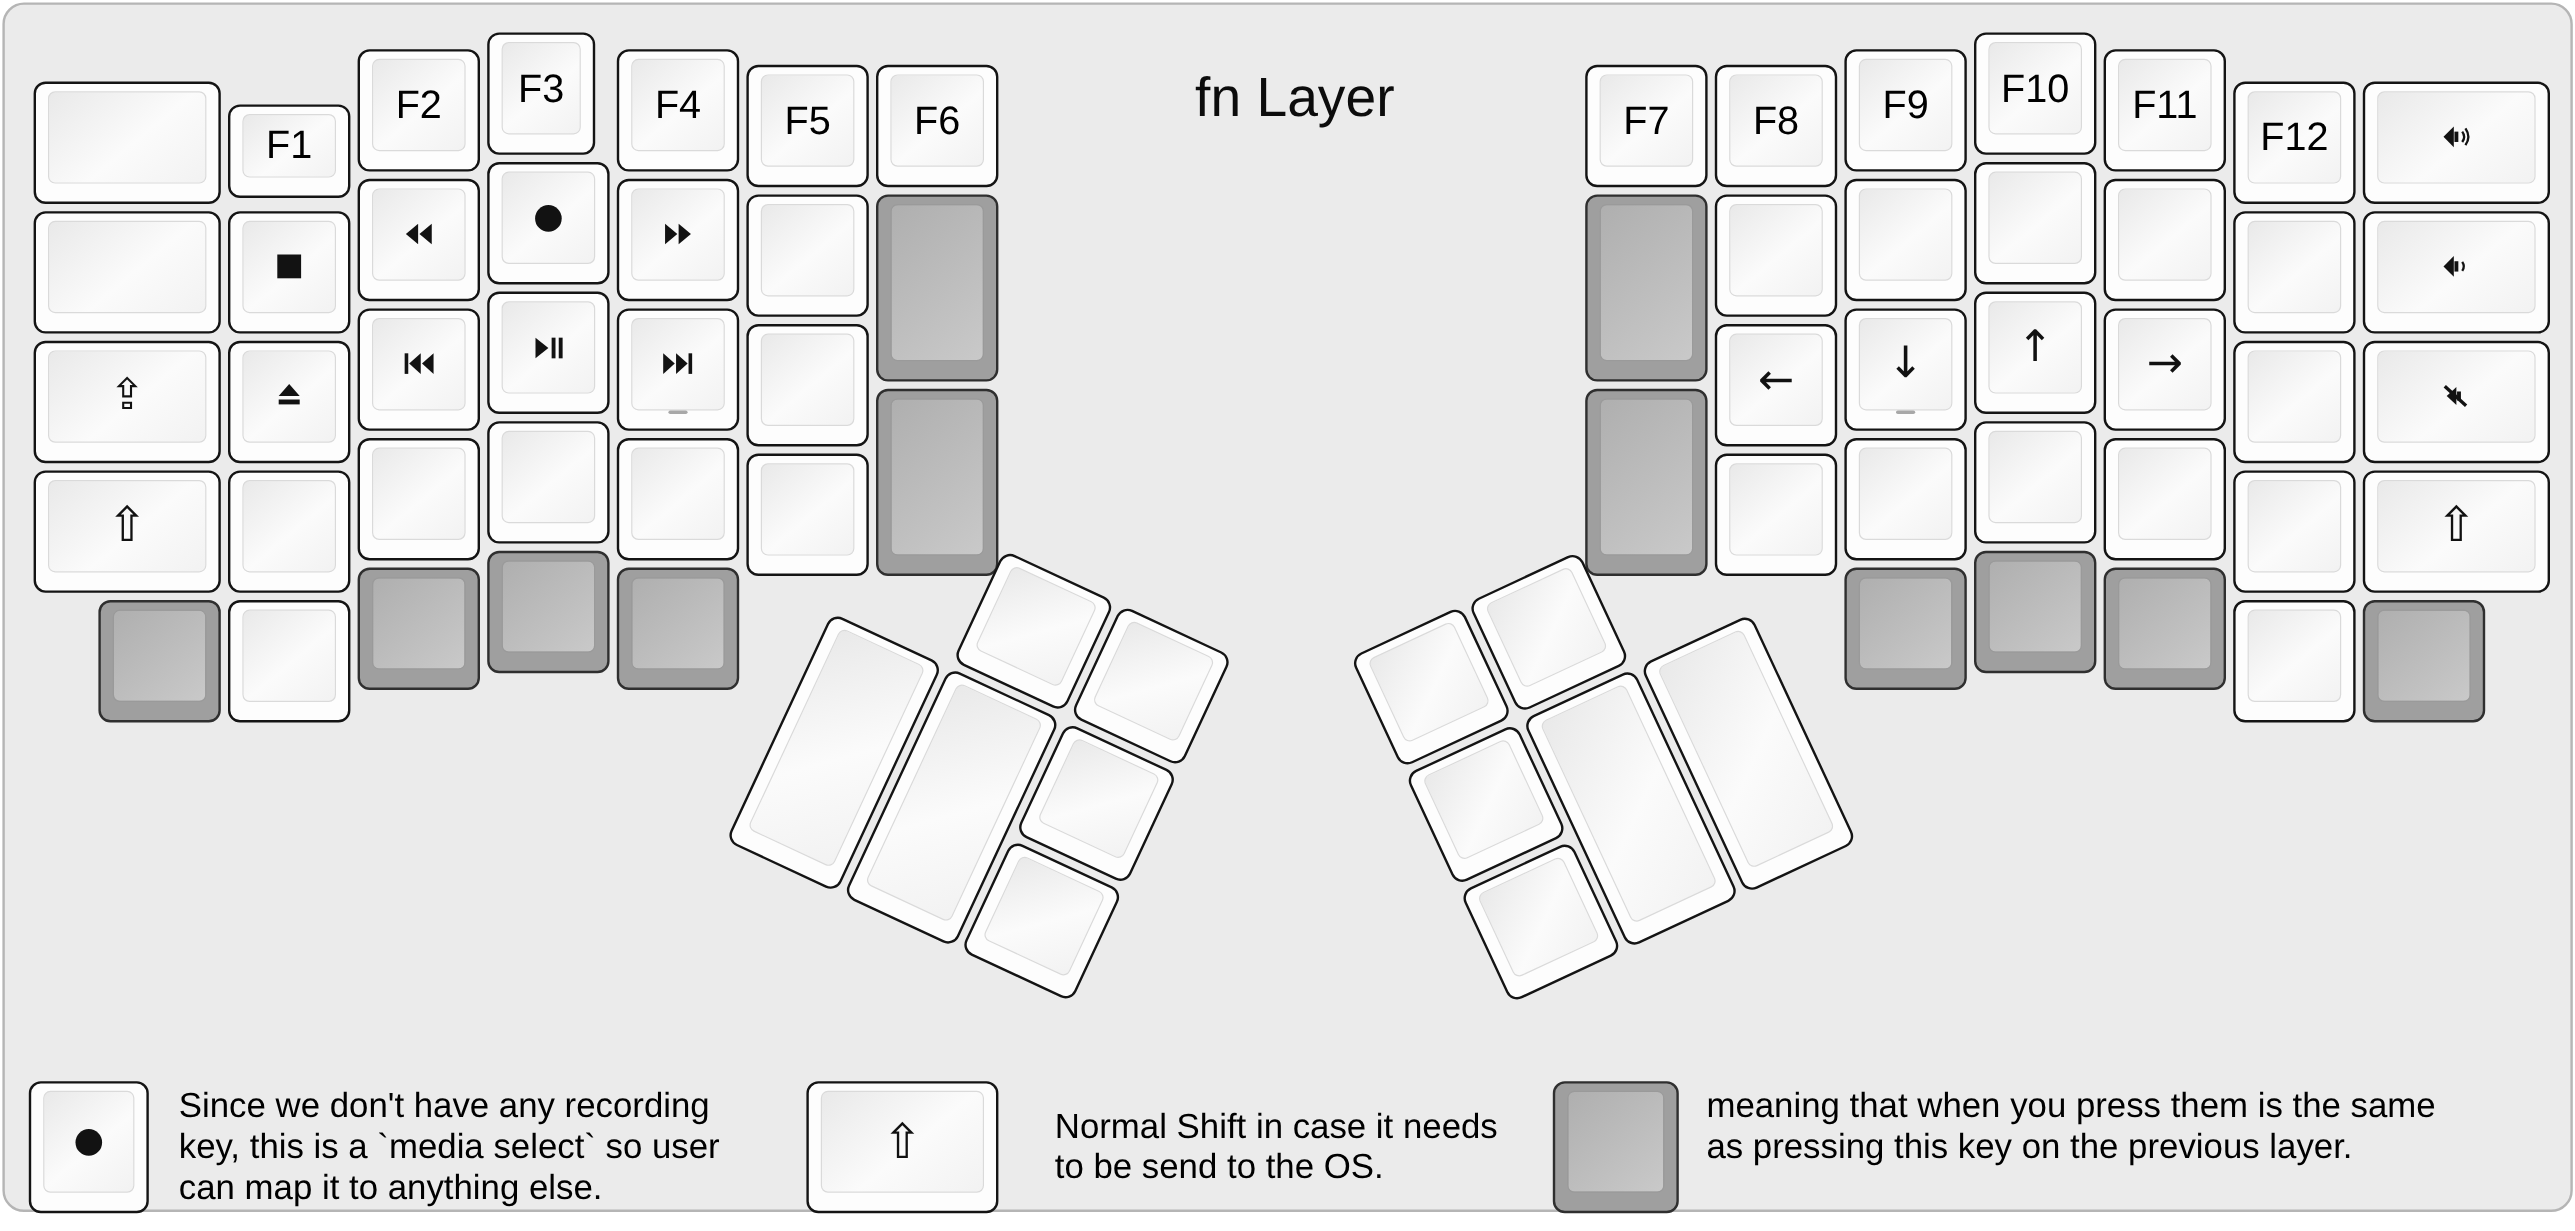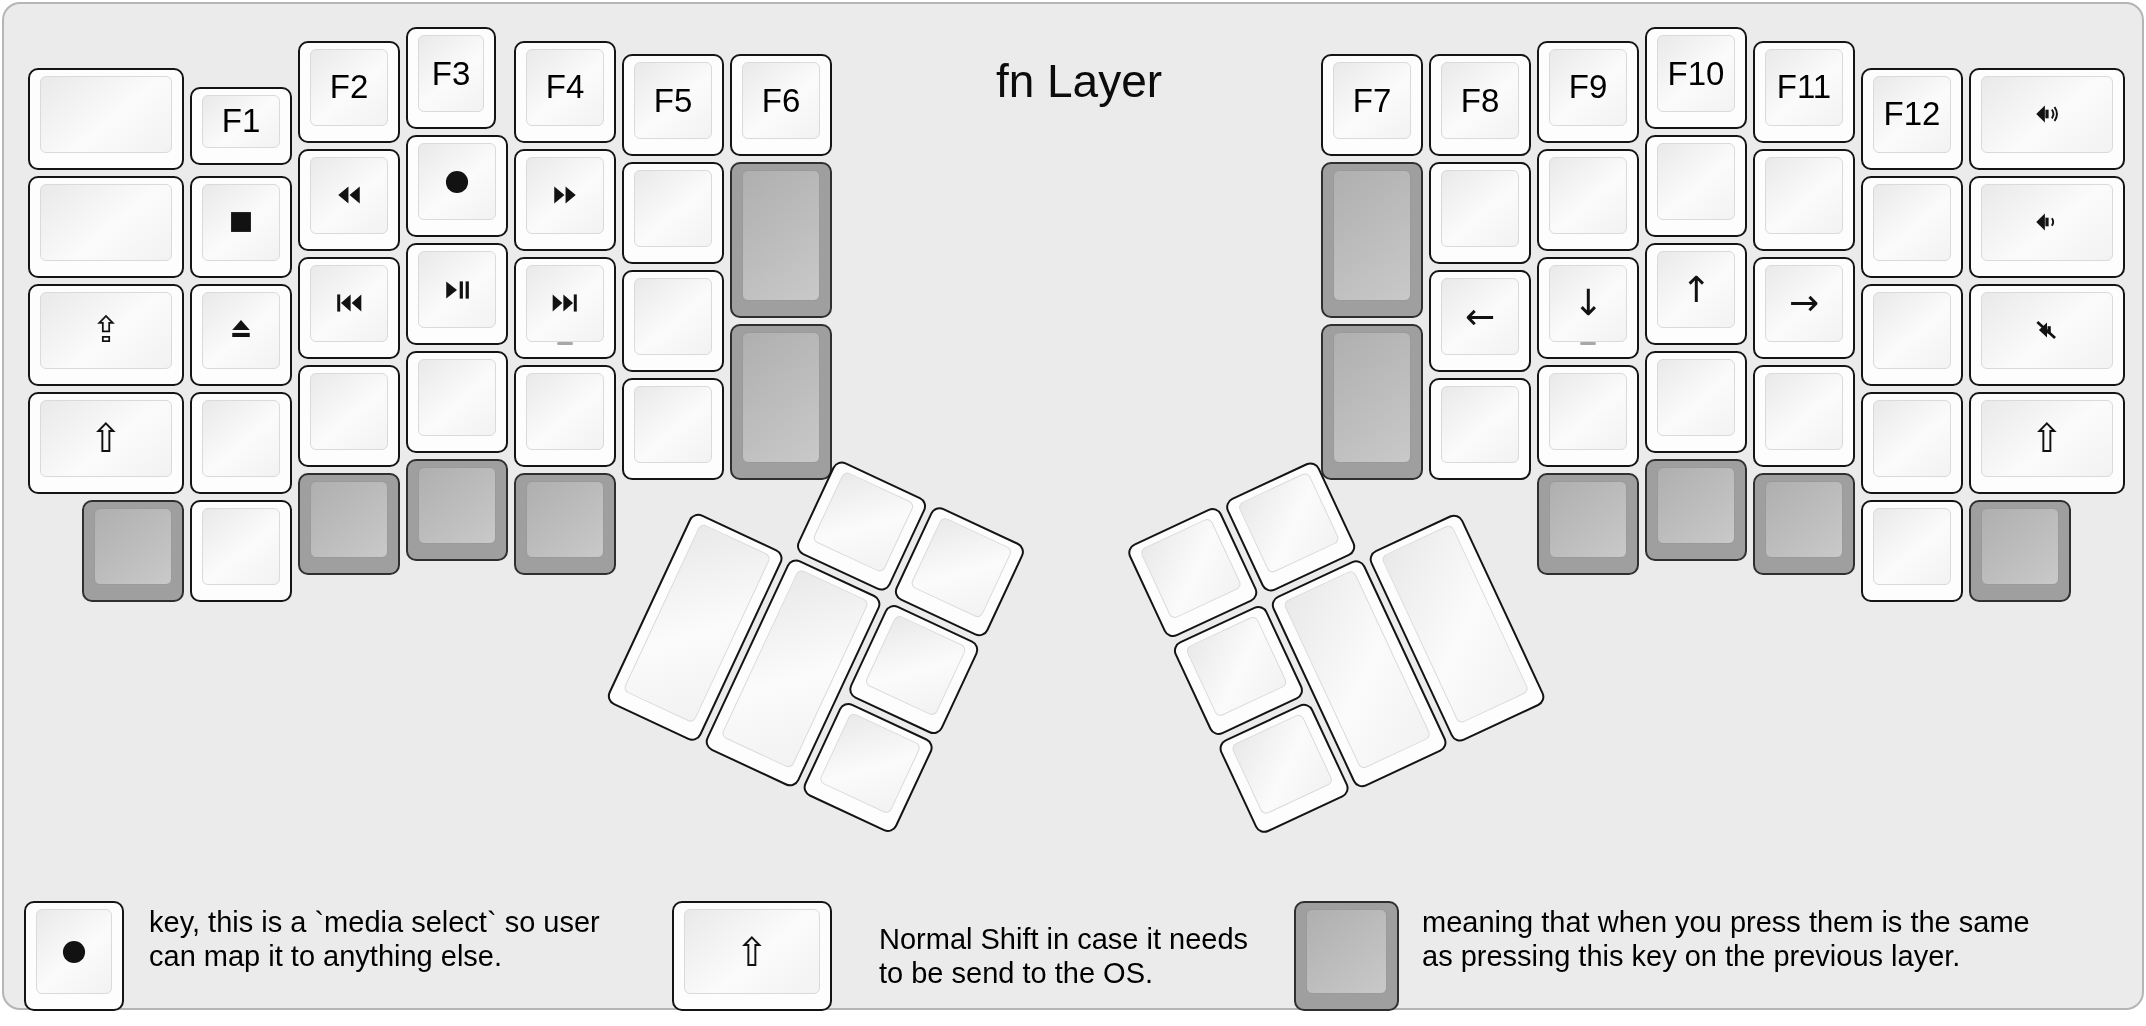--- a/index.html
+++ b/index.html
@@ -393,20 +393,21 @@
       <div class="key" style="left: 20px; top: 897px; width: 100px; height: 110px;">
         <div class="cap">
           <span>
             <svg class="icon-svg" viewBox="0 0 24 24" width="28" height="28">
               <circle cx="12" cy="12" r="9.5"></circle>
             </svg>
           </span>
         </div>
       </div>
       <div class="legend-text" style="left: 145px; top: 901px;">
+        <div>Since we don't have any recording</div>
         <div>key, this is a `media select` so user</div>
         <div>can map it to anything else.</div>
       </div>
       <div class="key" style="left: 668px; top: 897px; width: 160px; height: 110px;">
         <div class="cap">
           <span class="glyph shift">⇧</span>
         </div>
       </div>
       <div class="legend-text" style="left: 855px; top: 918px; margin-left: 20px;">
         <div>Normal Shift in case it needs</div>

